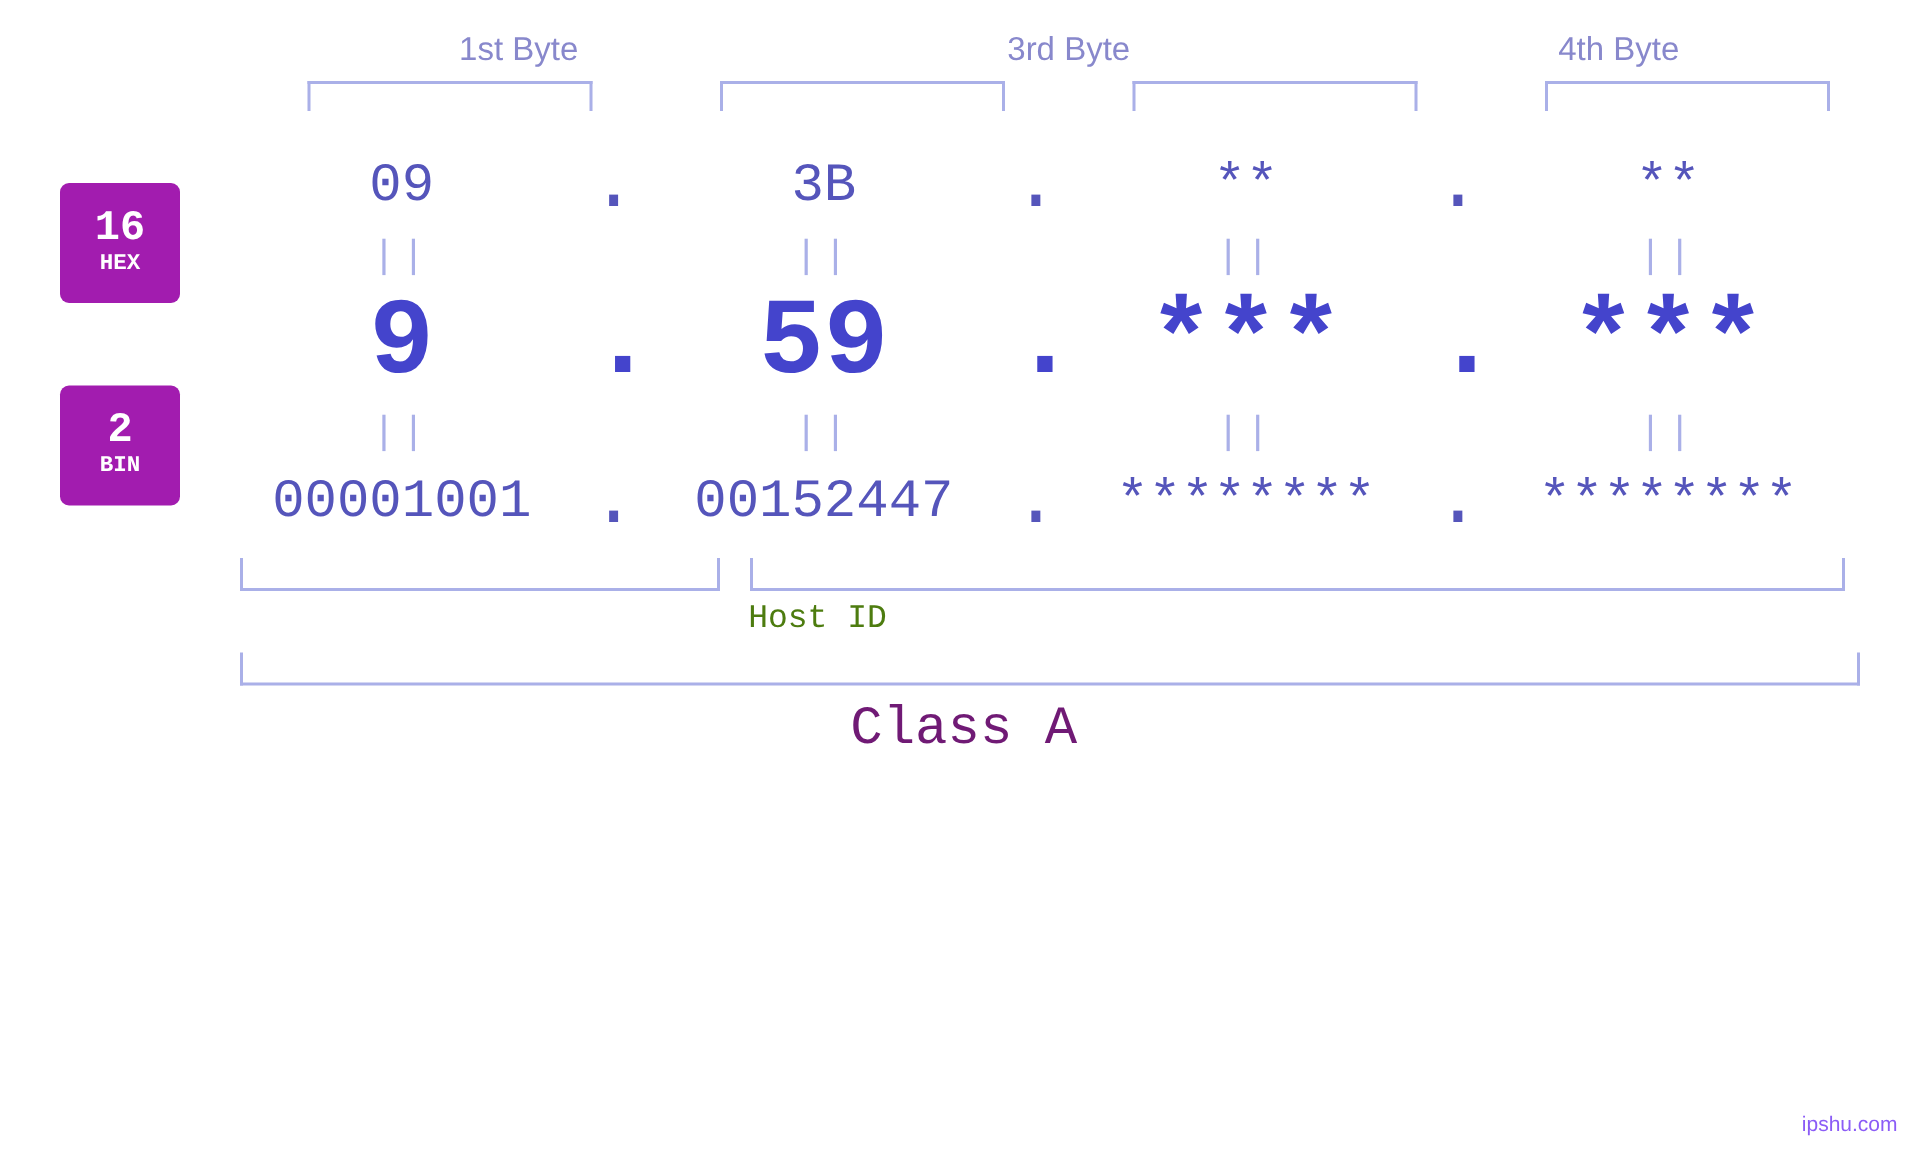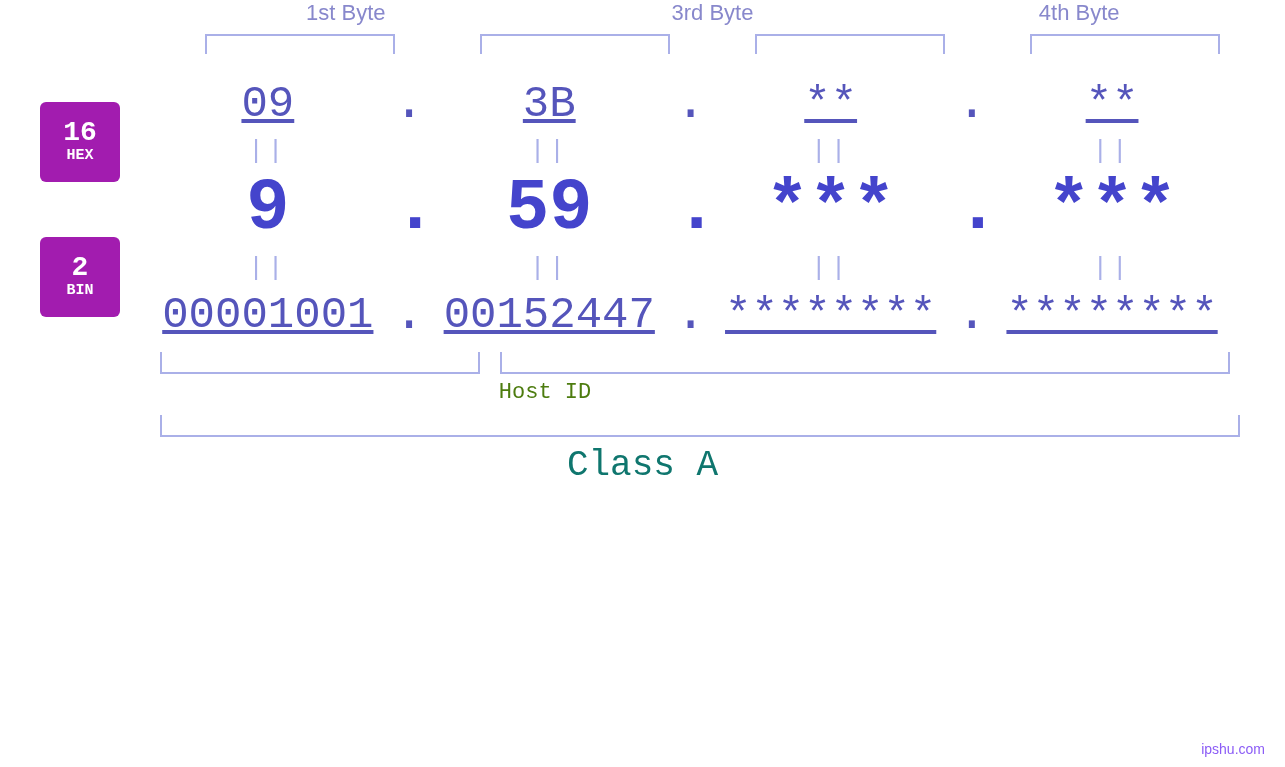--- a/index.html
+++ b/index.html
@@ -12,20 +12,21 @@
       position: relative;
     }
 
     .main-container {
       width: 1285px;
       height: 767px;
       position: relative;
       display: flex;
       flex-direction: column;
       align-items: center;
+      padding-top: 20px;
     }
 
     
     .col-headers {
       display: flex;
       width: 1100px;
       margin-left: 140px;
       justify-content: space-around;
       margin-bottom: 8px;
     }
@@ -109,22 +110,21 @@
     }
 
     .byte-cell {
       width: 220px;
       text-align: center;
       font-size: 52px;
       color: #5555bb;
       font-family: 'Courier New', Courier, monospace;
     }
     .byte-cell.small {
-      font-size: 44px;
-      text-decoration: underline;
+      font-size: 36px;
     }
     .byte-cell.large {
       font-size: 72px;
       font-weight: bold;
       color: #4444cc;
     }
 
     .dot-cell {
       width: 30px;
       text-align: center;
@@ -214,21 +214,21 @@
       width: 1080px;
       margin-left: 160px;
       height: 22px;
       border-bottom: 2px solid #aab0e8;
       border-left: 2px solid #aab0e8;
       border-right: 2px solid #aab0e8;
     }
 
     .class-label {
       text-align: center;
-      color: #0f766e;
+      color: #701a75;
       font-size: 36px;
       font-family: 'Courier New', Courier, monospace;
       margin-top: 8px;
     }
 
     .watermark {
       position: absolute;
       bottom: 10px;
       right: 20px;
       color: #8b5cf6;

